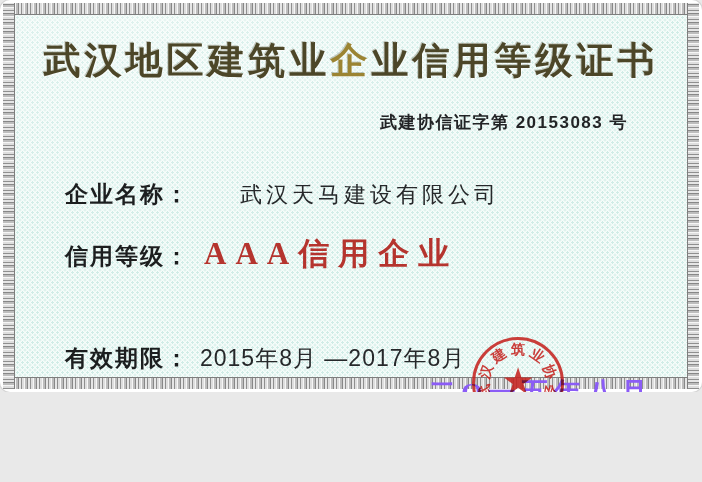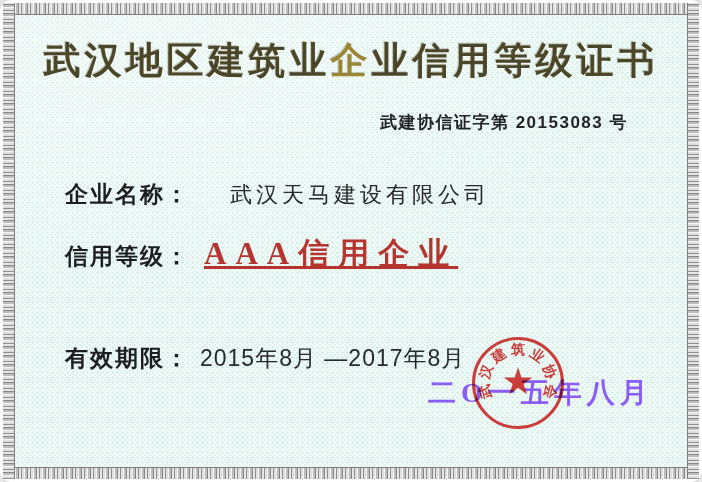--- a/index.html
+++ b/index.html
@@ -1,18 +1,18 @@
 <!DOCTYPE html>
 <html><head>
 <meta charset="utf-8">
 <style>
   html,body{margin:0;padding:0;background:#e9e9e9;}
   .photo{
     position:relative;
-    width:702px;height:482px;
+    width:702px;height:392px;
     background:#ffffff;
     border-radius:10px;
     overflow:hidden;
     font-family:"Liberation Serif", serif;
     box-shadow:0 0 0 1px #d5d5d5;
   }
   
   .edge{position:absolute;z-index:0;}
   .edge-h{
     left:3px;right:3px;height:12px;
@@ -60,21 +60,21 @@
     white-space:nowrap;
     text-align:right;
   }
   .row{position:absolute;left:65px;display:flex;align-items:baseline;white-space:nowrap;}
   .row .label{
     font-weight:bold;font-size:23px;letter-spacing:2px;color:#1c1e1f;
   }
   .row-name{top:179px;gap:40px;}
   .row-name .value{
     font-family:"Liberation Sans", sans-serif;
-    font-size:22px;letter-spacing:4px;color:#26282a;margin-left:0;
+    font-size:22px;letter-spacing:4px;color:#26282a;margin-left:10px;
   }
   .row-rating{top:233px;}
   .row-rating .value{
     font-size:31px;font-weight:bold;letter-spacing:9px;margin-left:14px;
   }
   .row-validity{top:295px;margin-top:48px;}
   .row-validity .value{
     font-family:"Liberation Sans", sans-serif;
     font-size:23px;letter-spacing:1px;color:#26282a;margin-left:10px;
   }
@@ -118,21 +118,21 @@
 
     <div class="cert-no">武建协信证字第  20153083  号</div>
 
     <div class="row row-name">
       <span class="label">企业名称：</span>
       <span class="value">武汉天马建设有限公司</span>
     </div>
 
     <div class="row row-rating">
       <span class="label">信用等级：</span>
-      <span class="value" id="rating-value" style="color: rgb(181, 52, 46); text-decoration: underline;">AAA信用企业</span>
+      <span class="value" id="rating-value" style="color: rgb(181, 52, 46);">AAA信用企业</span>
     </div>
 
     <div class="row row-validity">
       <span class="label">有效期限：</span>
       <span class="value">2015年8月 —2017年8月</span>
     </div>
 
     <div class="issue-date">二O一五年八月</div>
 
     <div class="seal" id="seal" style="border-color: rgb(197, 35, 31);">

